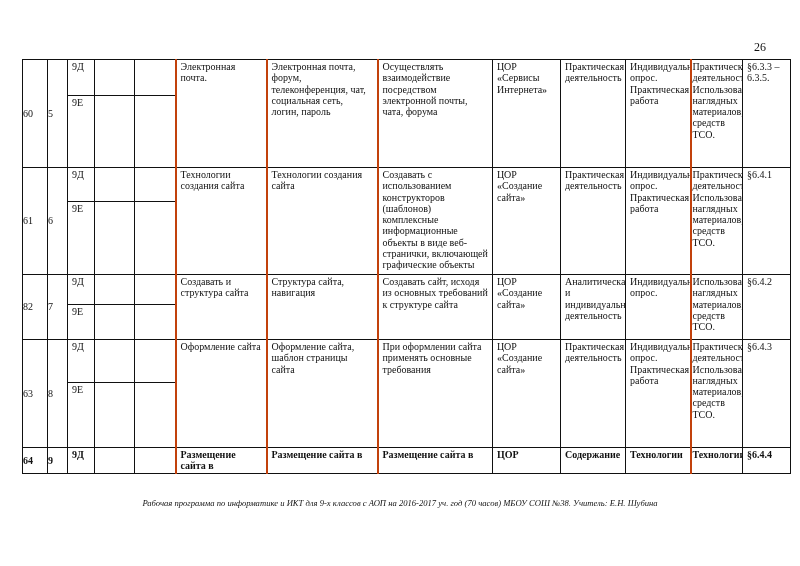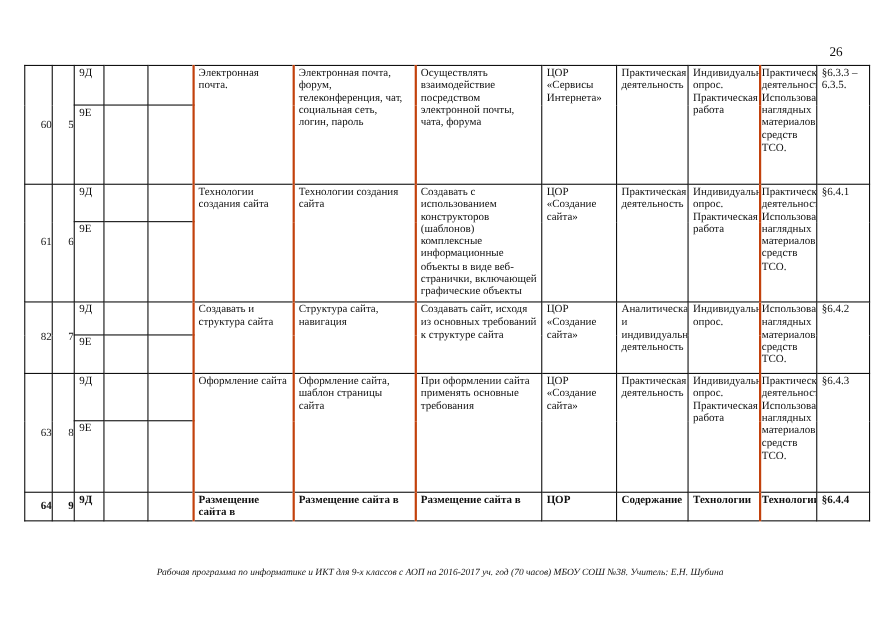--- a/index.html
+++ b/index.html
@@ -3,25 +3,25 @@
 <meta charset="utf-8">
 <style>
   html, body { margin:0; padding:0; background:#ffffff; }
   body { width:800px; height:566px; position:relative; overflow:hidden;
          font-family:"Liberation Serif","DejaVu Serif",serif; color:#111; }
   .page-number { position:absolute; left:754px; top:40px; font-size:12px; }
   table.plan { position:absolute; left:22px; top:59px; border-collapse:collapse;
                table-layout:fixed; width:768px; }
   table.plan td { border:1px solid #111; vertical-align:top; padding:1px 4px;
                   font-size:10px; line-height:11.3px; overflow:hidden; }
-  table.plan td.num { vertical-align:middle; text-align:right; padding:0; }
+  table.plan td.num { vertical-align:middle; text-align:left; padding:0; }
   table.plan td.cls { padding:1px 4px; }
   table.plan td.narrow { padding:1px 1px; }
   table.plan td.thick-l { border-left:2px solid #c2410c; }
-  .footer { position:absolute; left:0; width:800px; top:515px; text-align:center;
+  .footer { position:absolute; left:0; width:800px; top:498px; text-align:center;
             font-size:8.6px; font-style:italic; }
 </style>
 </head>
 <body>
 
 <div class="page-number">26</div>
 
 <table class="plan">
   <colgroup>
     <col style="width:25px">

